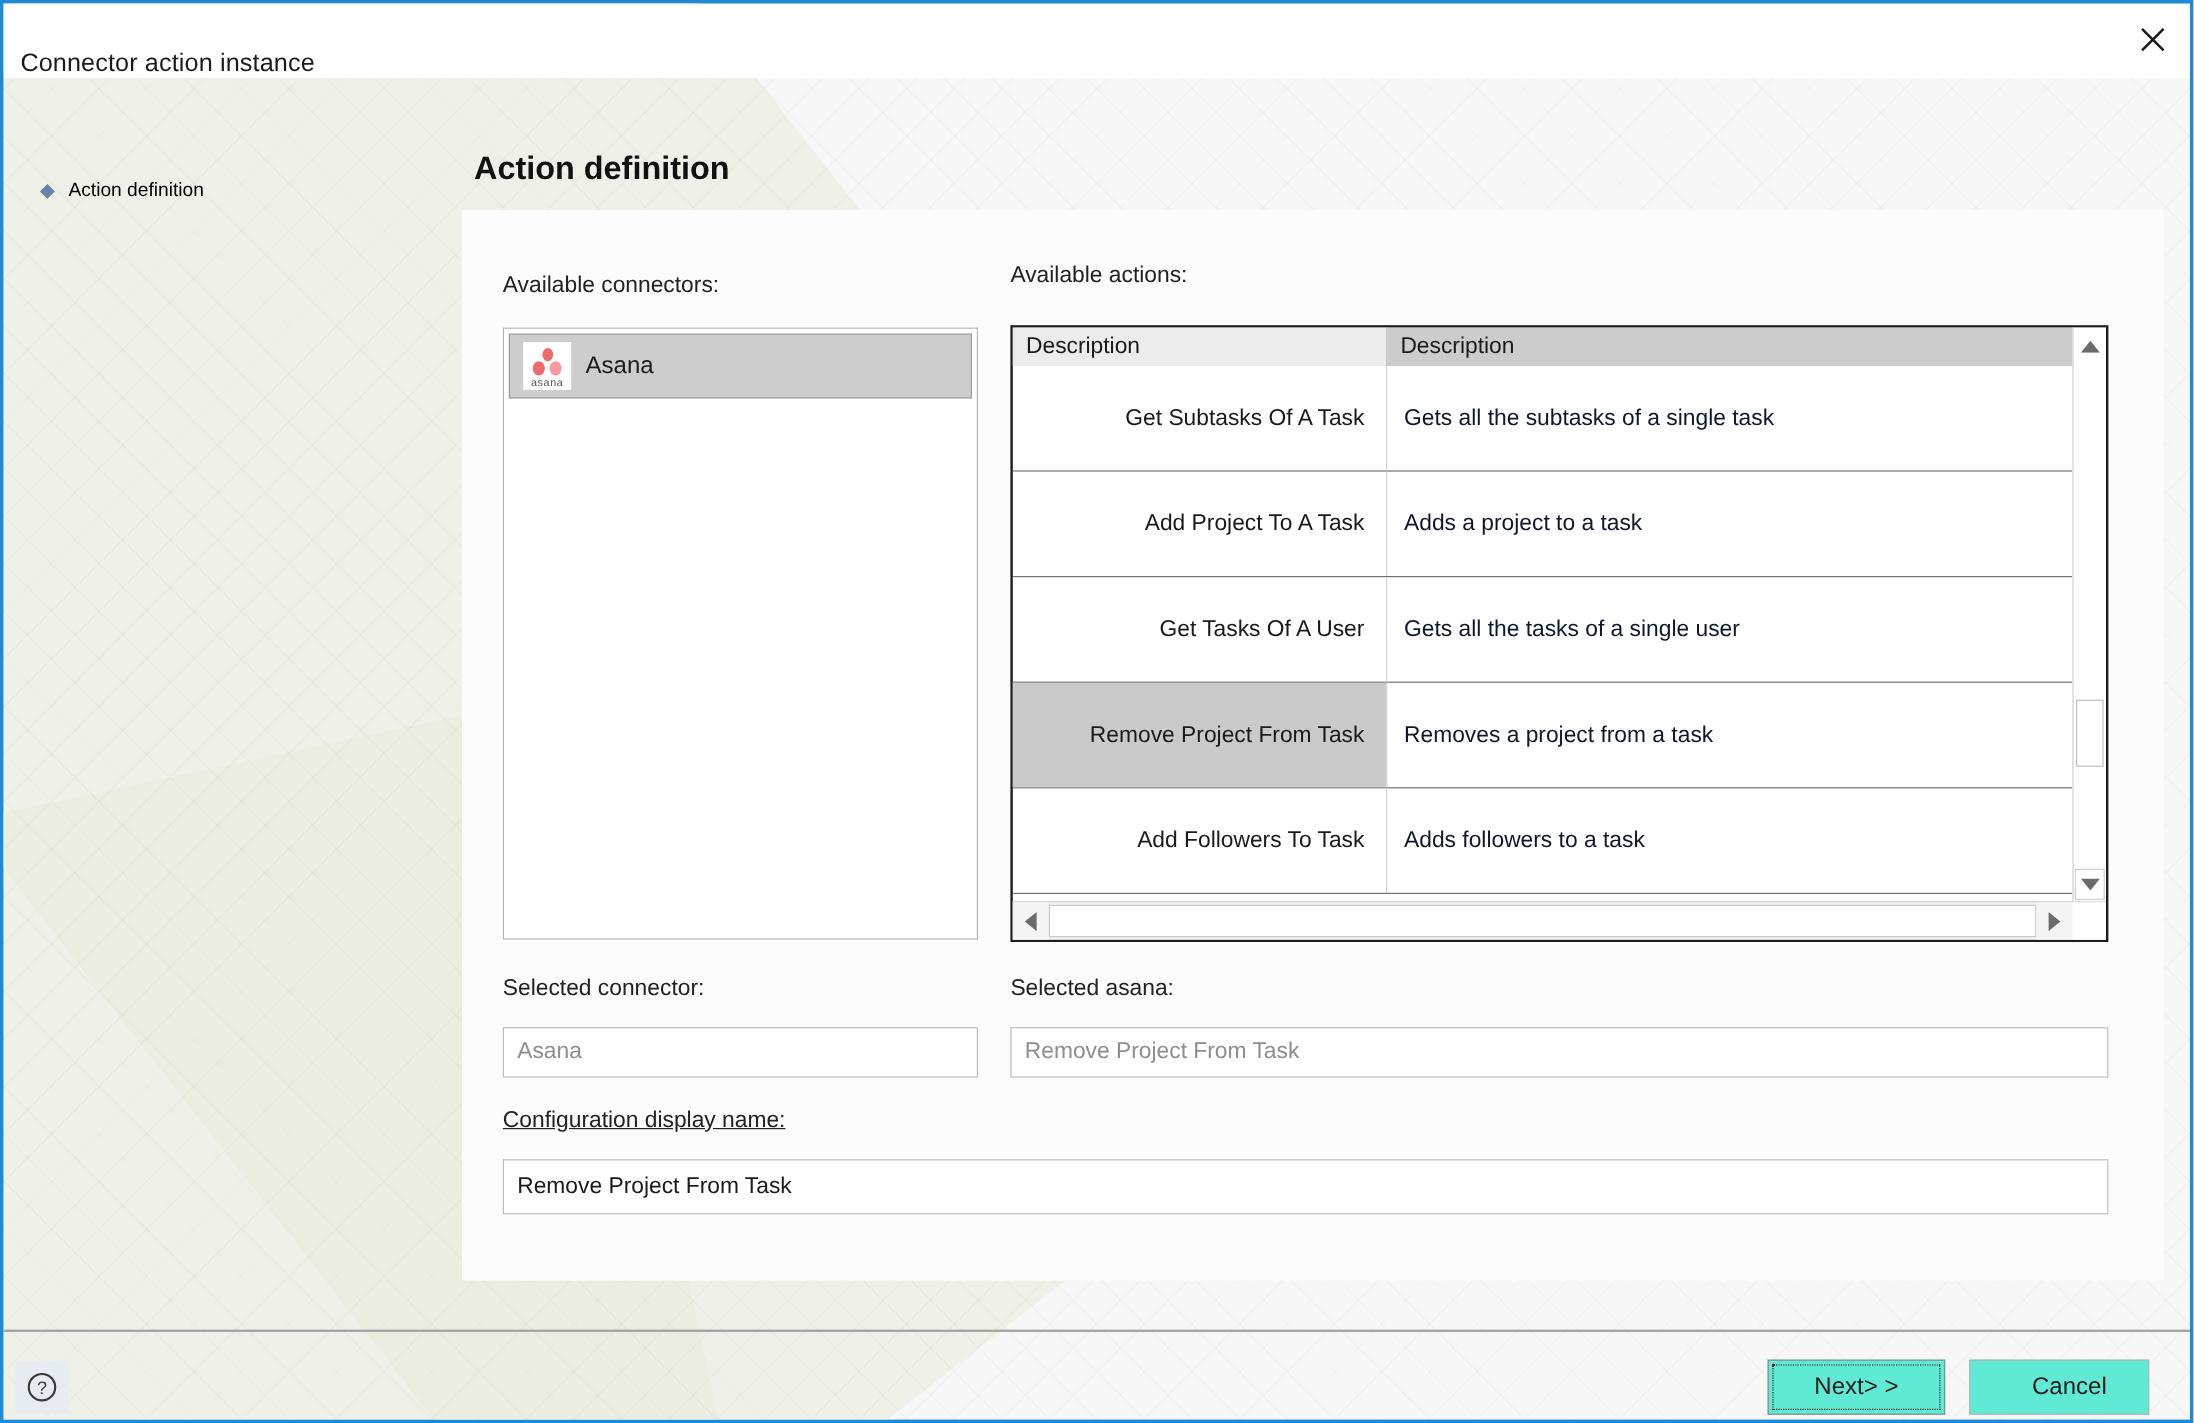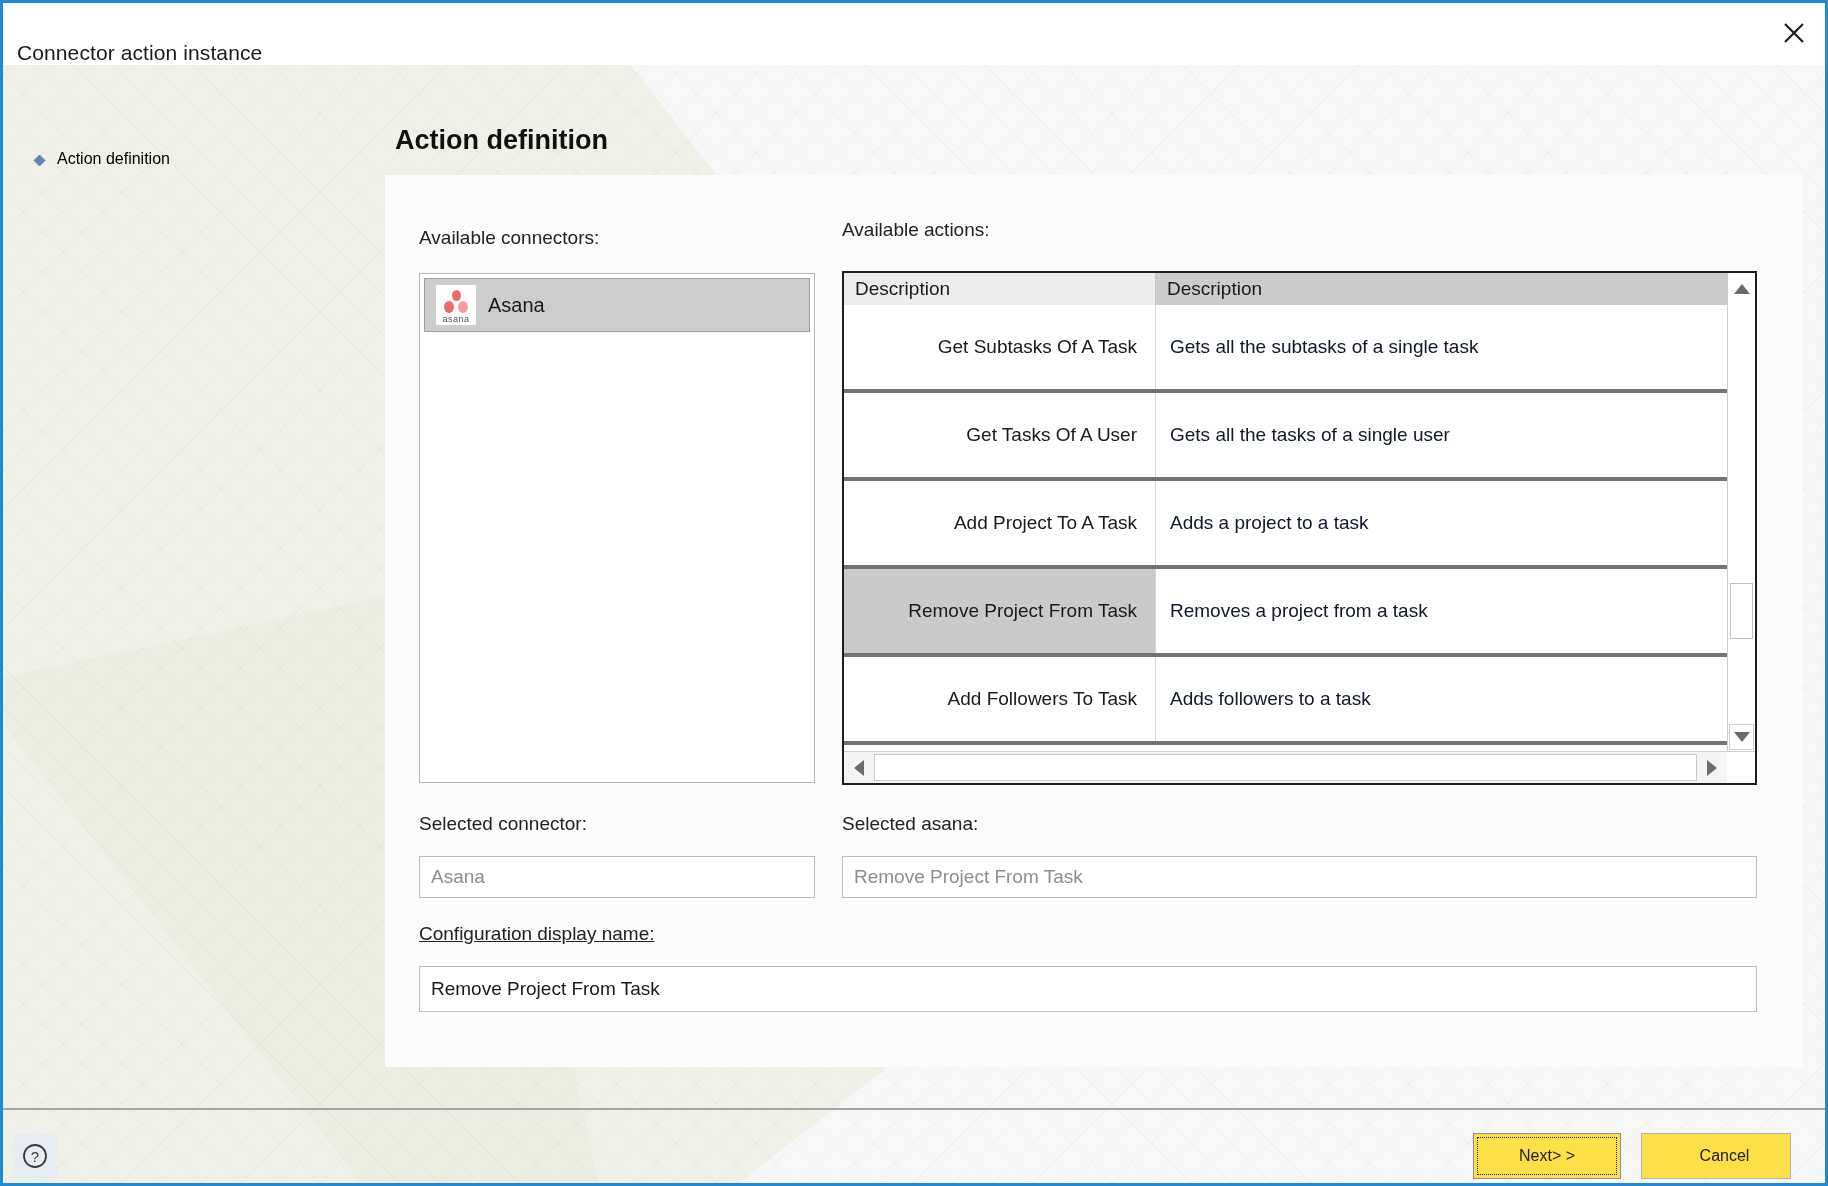--- a/index.html
+++ b/index.html
@@ -219,21 +219,21 @@
     display: flex;
     min-height: 0;
   }
   #grid-rows {
     flex: 1;
     min-width: 0;
   }
   .grid-row {
     display: flex;
     height: 88px;
-    border-bottom: 4px solid #737373;
+    border-bottom: 1px solid #737373;
     cursor: pointer;
     justify-content: center;
   }
   .cell-name {
     width: 312px;
     border-right: 1px solid #d6d6d6;
     display: flex;
     align-items: center;
     justify-content: flex-end;
     padding-right: 18px;
@@ -338,26 +338,26 @@
     top: 1131px;
     width: 44px; height: 44px;
     background: #e6ecf2;
     display: flex; align-items: center; justify-content: center;
     z-index: 5;
     cursor: pointer;
   }
   .footer-button {
     position: absolute;
     height: 46px;
-    background: #fde047;
+    background: #5eead4;
     border: 1px solid #b4b4b4;
     display: flex;
     align-items: center;
     justify-content: center;
-    font-size: 16px;
+    font-size: 20px;
     color: #1a1a1a;
     z-index: 5;
     cursor: pointer;
   }
   #next-button {
     left: 1470px; top: 1130px; width: 148px;
     border: 1px solid #8c8c8c;
   }
   #next-button .focus-ring {
     position: absolute;
@@ -429,27 +429,27 @@
 
     <div id="grid-body-wrap">
       <div id="grid-rows">
 
         <div class="grid-row">
           <div class="cell-name">Get Subtasks Of A Task</div>
           <div class="cell-desc">Gets all the subtasks of a single task</div>
         </div>
 
         <div class="grid-row">
+          <div class="cell-name">Add Project To A Task</div>
+          <div class="cell-desc">Adds a project to a task</div>
+        </div>
+
+        <div class="grid-row">
           <div class="cell-name">Get Tasks Of A User</div>
           <div class="cell-desc">Gets all the tasks of a single user</div>
-        </div>
-
-        <div class="grid-row">
-          <div class="cell-name">Add Project To A Task</div>
-          <div class="cell-desc">Adds a project to a task</div>
         </div>
 
         <div class="grid-row selected">
           <div class="cell-name">Remove Project From Task</div>
           <div class="cell-desc">Removes a project from a task</div>
         </div>
 
         <div class="grid-row">
           <div class="cell-name">Add Followers To Task</div>
           <div class="cell-desc">Adds followers to a task</div>

